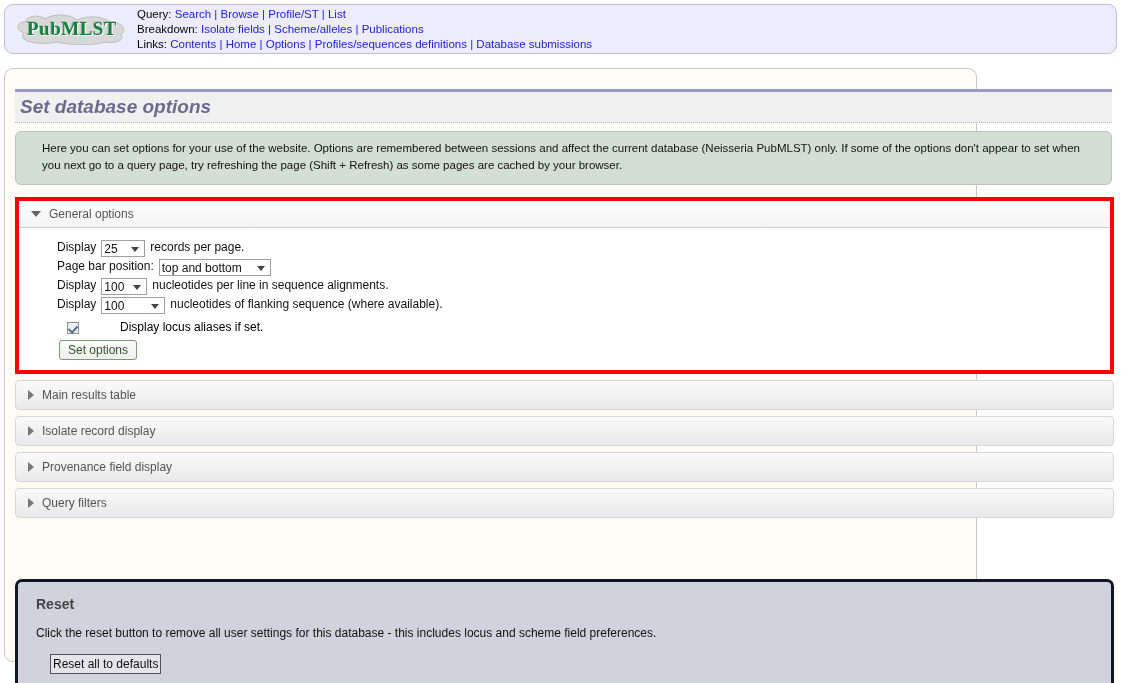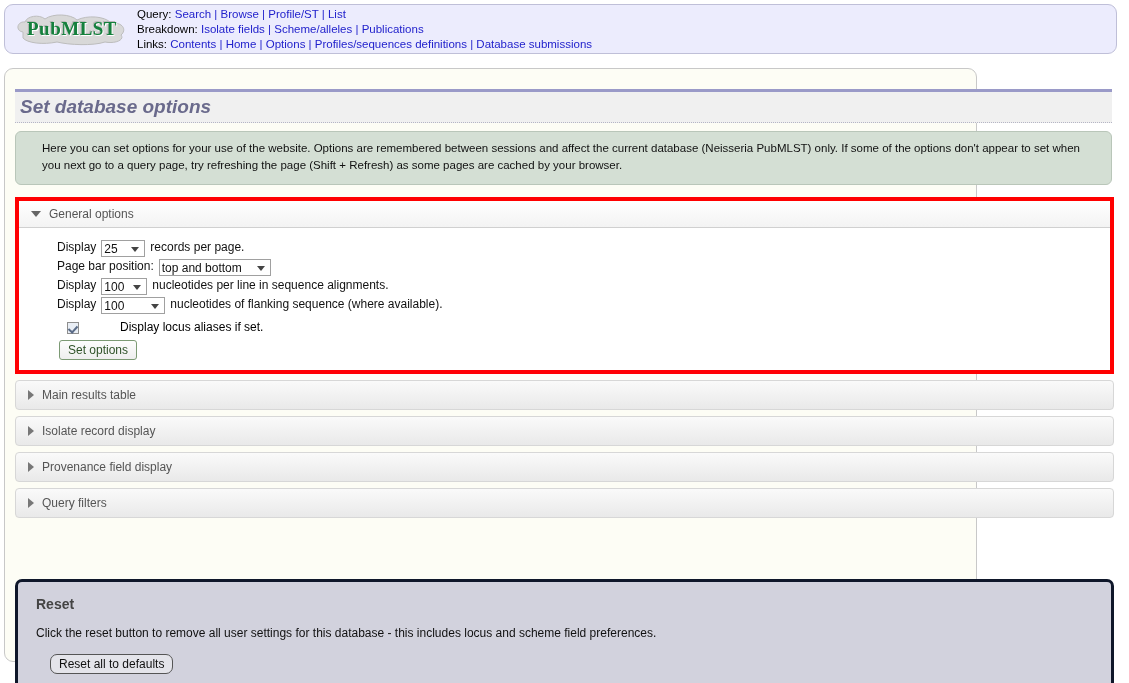--- a/index.html
+++ b/index.html
@@ -278,22 +278,22 @@
     font-size: 12px;
     color: #111;
     margin-bottom: 14px;
   }
   .btn-reset {
     font-family: "Liberation Sans", sans-serif;
     font-size: 12px;
     color: #111;
     background: #e4e4ea;
     border: 1px solid #555;
-    border-radius: 7px;
-    padding: 2px 8px;
+    border-radius: 0;
+    padding: 2px 2px;
     cursor: pointer;
     margin-left: 14px;
   }
 </style>
 </head>
 <body>
 
 <div class="nav-panel">
   <div class="logo">
     <svg width="118" height="34" viewBox="0 0 118 34">

